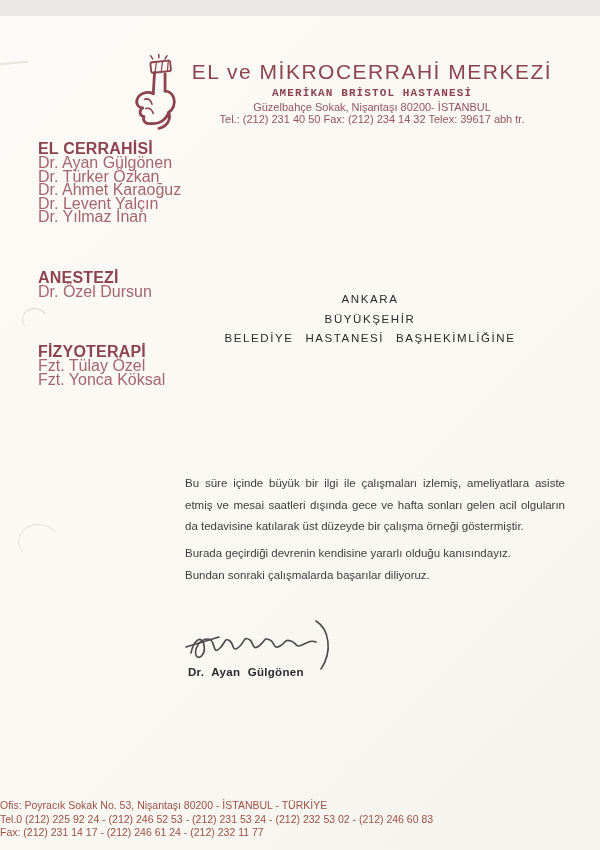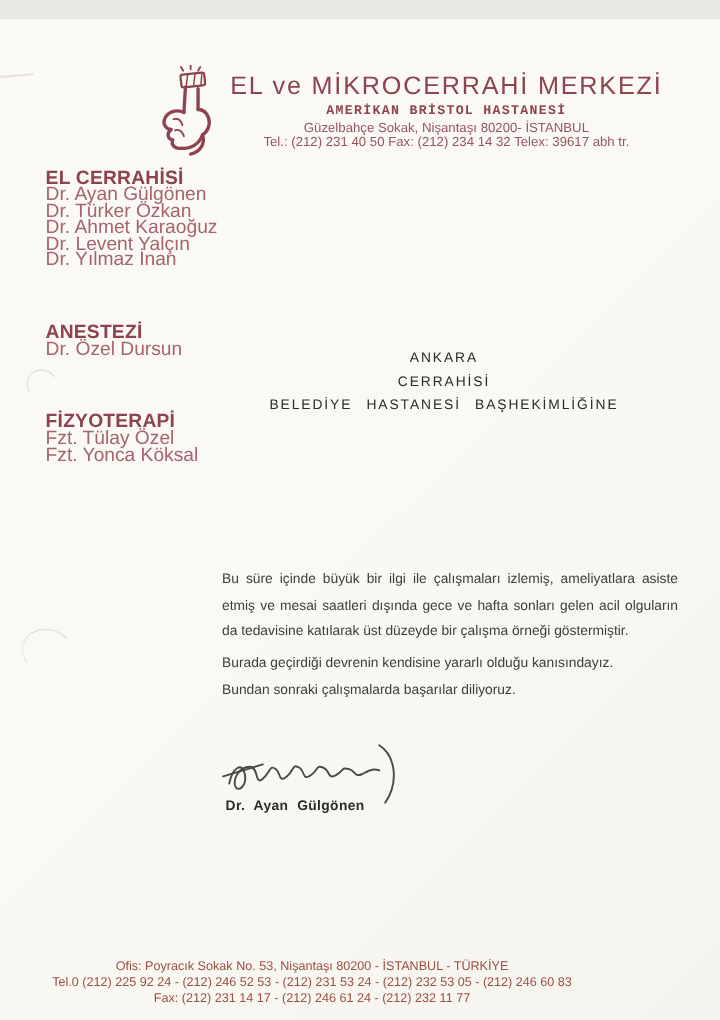--- a/index.html
+++ b/index.html
@@ -32,21 +32,21 @@
     line-height:21.5px; text-align:justify; }
   .p1 { top:384px; }
   .p2 { top:457px; }
   .p3 { top:527px; text-align:left; }
   .bold-name { font-weight:bold; color:#2b2b2b; word-spacing:3px; }
   
   .sig-scrawl { position:absolute; left:183px; top:597px; width:160px; height:60px; }
   .sig-name { position:absolute; left:188px; top:650px; font-size:11.5px; font-weight:bold;
     color:#2b2b2b; word-spacing:4px; letter-spacing:0.3px; }
   
-  .footer { position:absolute; left:0; top:783px; width:520px; text-align:center;
+  .footer { position:absolute; left:0; top:783px; width:520px; 
     color:#9d4f45; font-size:10.5px; line-height:13.5px; }
   
   .crease-top-left { position:absolute; left:0; top:46px; width:28px; height:2px;
     background:#e7e5de; transform:rotate(-5deg); }
   .crease-arc-1 { position:absolute; left:22px; top:292px; width:26px; height:24px;
     border:1.5px solid transparent; border-top-color:#d9d7d0; border-left-color:#e2e0d9;
     border-radius:50%; transform:rotate(12deg); }
   .crease-arc-2 { position:absolute; left:18px; top:508px; width:42px; height:36px;
     border:1.5px solid transparent; border-top-color:#e0ded7; border-left-color:#e7e5de;
     border-radius:50%; transform:rotate(8deg); }
@@ -113,21 +113,21 @@
     <div class="sb-gap"></div>
     <div class="sb-section">
       <div class="sb-head">FİZYOTERAPİ</div>
       <div class="sb-member">Fzt. Tülay Özel</div>
       <div class="sb-member">Fzt. Yonca Köksal</div>
     </div>
   </div>
 
   <div class="recipient">
     <div>ANKARA</div>
-    <div>CERRAHİSİ</div>
+    <div>BÜYÜKŞEHİR</div>
     <div class="wide">BELEDİYE HASTANESİ BAŞHEKİMLİĞİNE</div>
   </div>
 
 
   <div class="para p2">Bu süre içinde büyük bir ilgi ile çalışmaları izlemiş, ameliyatlara asiste etmiş ve mesai saatleri dışında gece ve hafta sonları gelen acil olguların da tedavisine katılarak üst düzeyde bir çalışma örneği göstermiştir.</div>
 
   <div class="para p3">
     <div>Burada geçirdiği devrenin kendisine yararlı olduğu kanısındayız.</div>
     <div>Bundan sonraki çalışmalarda başarılar diliyoruz.</div>
   </div>
@@ -140,17 +140,17 @@
                C63,28 60,23 67,27 C71,30 69,38 76,33 C83,28 80,24 87,27
                C92,29 90,37 97,33 C104,29 101,26 108,28 C114,30 112,35 119,32
                C125,29 128,27 133,29"></path>
       <path d="M133,8 C146,16 150,38 138,56"></path>
     </svg>
   </div>
   <div class="sig-name">Dr. Ayan Gülgönen</div>
 
   <div class="footer">
     <div>Ofis: Poyracık Sokak No. 53, Nişantaşı 80200 - İSTANBUL - TÜRKİYE</div>
-    <div>Tel.0 (212) 225 92 24 - (212) 246 52 53 - (212) 231 53 24 - (212) 232 53 05 - (212) 246 60 83</div>
+    <div>Tel.0 (212) 225 92 24 - (212) 246 52 53 - (212) 231 53 24 - (212) 232 53 02 - (212) 246 60 83</div>
     <div>Fax: (212) 231 14 17 - (212) 246 61 24 - (212) 232 11 77</div>
   </div>
 
 </div>
 
 </body></html>

